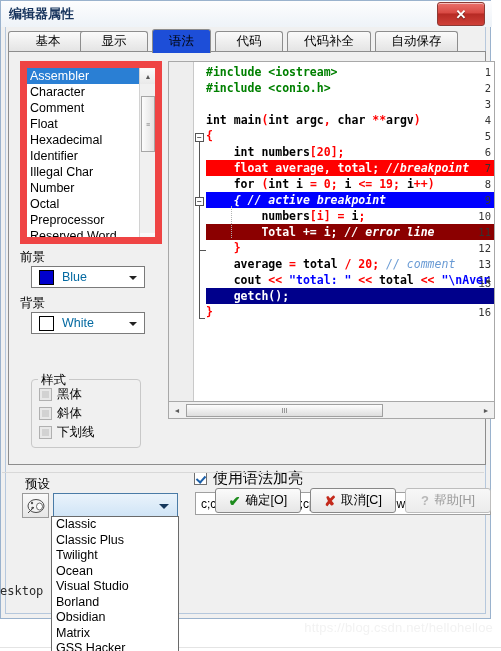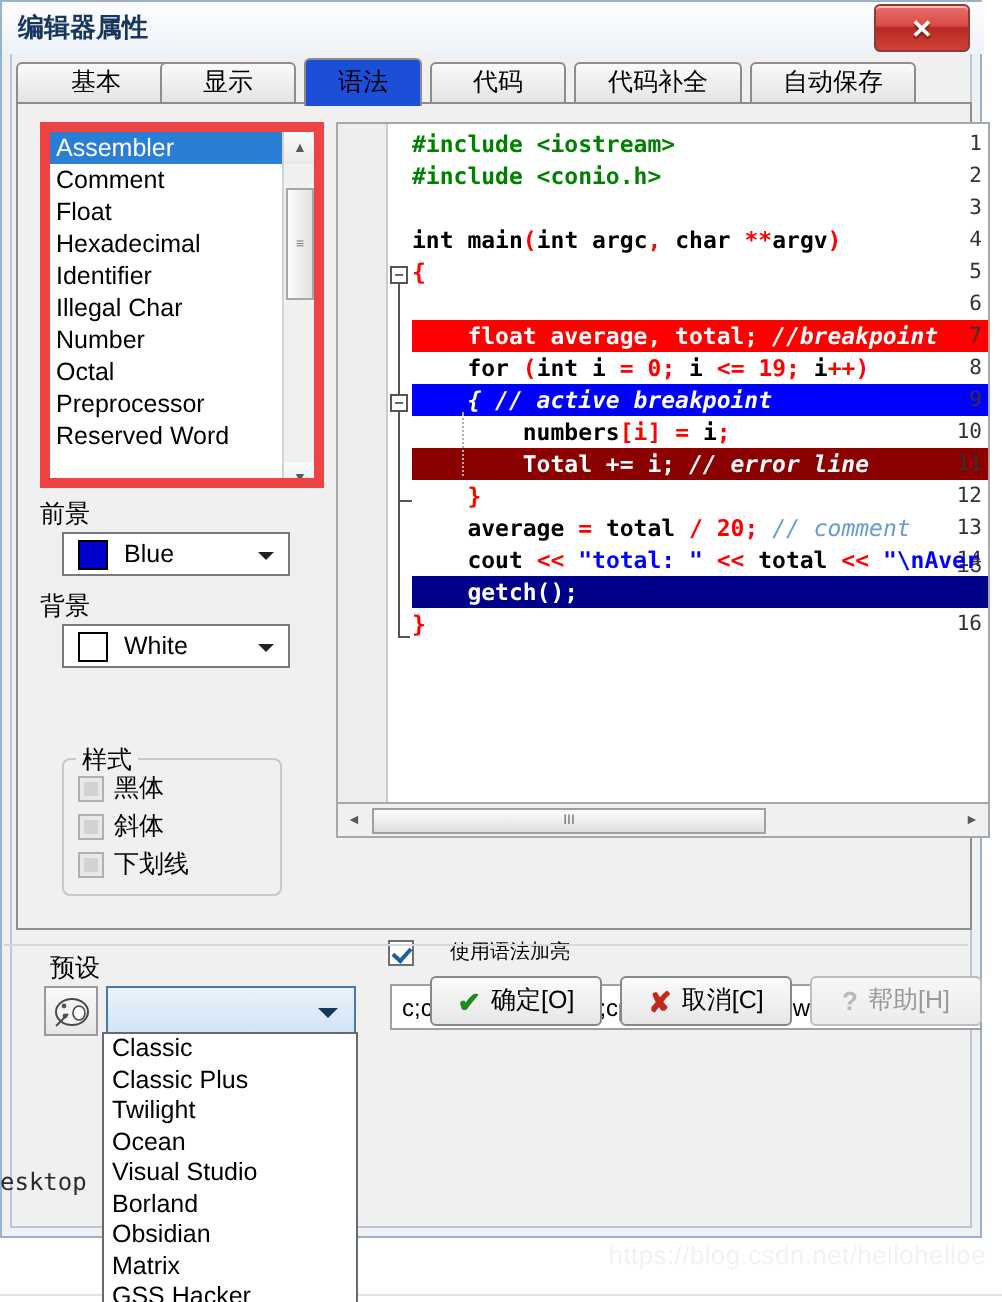--- a/index.html
+++ b/index.html
@@ -101,21 +101,21 @@
     border: 1px solid #8d8d8d;
     box-sizing: border-box;
   }
 
   
   #attr-list {
     position: absolute;
     left: 11px; top: 9px;
     width: 142px; height: 183px;
     background: #ffffff;
-    border: 5px solid #ef4444;
+    border: 7px solid #ef4444;
     box-sizing: border-box;
     overflow: hidden;
   }
   .attr-item {
     font-size: 12.5px;
     line-height: 16px;
     height: 16px;
     padding-left: 3px;
     color: #000000;
     white-space: nowrap;
@@ -169,21 +169,21 @@
   }
   .combo .swatch {
     width: 15px; height: 15px;
     margin-left: 7px;
     border: 1px solid #000000;
     box-sizing: border-box;
   }
   .combo .ctext {
     margin-left: 8px;
     font-size: 12.5px;
-    color: #000000;
+    color: #0369a1;
   }
   .combo .arrow {
     position: absolute;
     right: 7px; top: 9px;
     width: 0; height: 0;
     border-left: 4px solid transparent;
     border-right: 4px solid transparent;
     border-top: 4px solid #222222;
   }
 
@@ -408,21 +408,21 @@
   }
   #syn-chk::after {
     content: "";
     position: absolute;
     left: 3px; top: 1px;
     width: 4px; height: 7px;
     border: solid #1c5fa8;
     border-width: 0 2px 2px 0;
     transform: rotate(42deg);
   }
-  #syn-chk-label { margin-left: 18px; font-size: 10px; color: #000000; }
+  #syn-chk-label { margin-left: 6px; font-size: 15px; color: #000000; }
   #ext-input {
     position: absolute;
     left: 186px; top: 440px;
     width: 296px; height: 23px;
     background: #ffffff;
     border: 1px solid #a0a0a0;
     box-sizing: border-box;
     display: flex; align-items: center;
     padding-left: 5px;
     font-size: 12px;
@@ -515,20 +515,21 @@
         </div>
       <div class="tab" style="left:367px;width:83px;">
           <span>自动保存</span>
         </div>
     </div>
 
     <div id="tabpage">
 
       <div id="attr-list">
         <div class="attr-item selected" style="width:124px;">Assembler</div>
+        <div class="attr-item">Character</div>
         <div class="attr-item">Comment</div>
         <div class="attr-item">Float</div>
         <div class="attr-item">Hexadecimal</div>
         <div class="attr-item">Identifier</div>
         <div class="attr-item">Illegal Char</div>
         <div class="attr-item">Number</div>
         <div class="attr-item">Octal</div>
         <div class="attr-item">Preprocessor</div>
         <div class="attr-item">Reserved Word</div>
 
@@ -601,20 +602,21 @@
         <div class="fold-tick" style="left:30px; top:256px; width:6px;"></div>
         <div class="fold-box" style="left:26px; top:135px;">−</div>
         <div class="fold-tick" style="left:31px; top:188px; width:6px;"></div>
         <div class="dotted-guide" style="left:62px; top:144px; height:32px;"></div>
 
         <div class="codeline" style="top:2px;"><span class="t-pre">#include &lt;iostream&gt;</span></div>
         <div class="codeline" style="top:18px;"><span class="t-pre">#include &lt;conio.h&gt;</span></div>
         <div class="codeline" style="top:34px;"></div>
         <div class="codeline" style="top:50px;"><span class="t-kw">int</span><span class="t-id"> main</span><span class="t-sym">(</span><span class="t-kw">int</span><span class="t-id"> argc</span><span class="t-sym">,</span><span class="t-kw"> char </span><span class="t-sym">**</span><span class="t-id">argv</span><span class="t-sym">)</span></div>
         <div class="codeline" style="top:66px;"><span class="t-sym">{</span></div>
+        <div class="codeline" style="top:82px;"><span class="t-kw">    int</span><span class="t-id"> numbers</span><span class="t-sym">[</span><span class="t-num">20</span><span class="t-sym">];</span></div>
         <div class="codeline" style="top:98px;"><span class="t-wn">    float average, total; </span><span class="t-w">//breakpoint</span></div>
         <div class="codeline" style="top:114px;"><span class="t-kw">    for </span><span class="t-sym">(</span><span class="t-kw">int</span><span class="t-id"> i </span><span class="t-sym">= </span><span class="t-num">0</span><span class="t-sym">; </span><span class="t-id">i </span><span class="t-sym">&lt;= </span><span class="t-num">19</span><span class="t-sym">; </span><span class="t-id">i</span><span class="t-sym">++)</span></div>
         <div class="codeline" style="top:130px;"><span class="t-w">    { // active breakpoint</span></div>
         <div class="codeline" style="top:146px;"><span class="t-id">        numbers</span><span class="t-sym">[</span><span class="t-num">i</span><span class="t-sym">] = </span><span class="t-id">i</span><span class="t-sym">;</span></div>
         <div class="codeline" style="top:162px;"><span class="t-wn">        Total += i; </span><span class="t-w">// error line</span></div>
         <div class="codeline" style="top:178px;"><span class="t-sym">    }</span></div>
         <div class="codeline" style="top:194px;"><span class="t-id">    average </span><span class="t-sym">= </span><span class="t-id">total </span><span class="t-sym">/ </span><span class="t-num">20</span><span class="t-sym">; </span><span class="t-cmt">// comment</span></div>
         <div class="codeline" style="top:210px;"><span class="t-id">    cout </span><span class="t-sym">&lt;&lt; </span><span class="t-str">"total: "</span><span class="t-sym"> &lt;&lt; </span><span class="t-id">total </span><span class="t-sym">&lt;&lt; </span><span class="t-str">"\nAver</span></div>
         <div class="codeline" style="top:226px;"><span class="t-wn">    getch();</span></div>
         <div class="codeline" style="top:242px;"><span class="t-sym">}</span></div>

